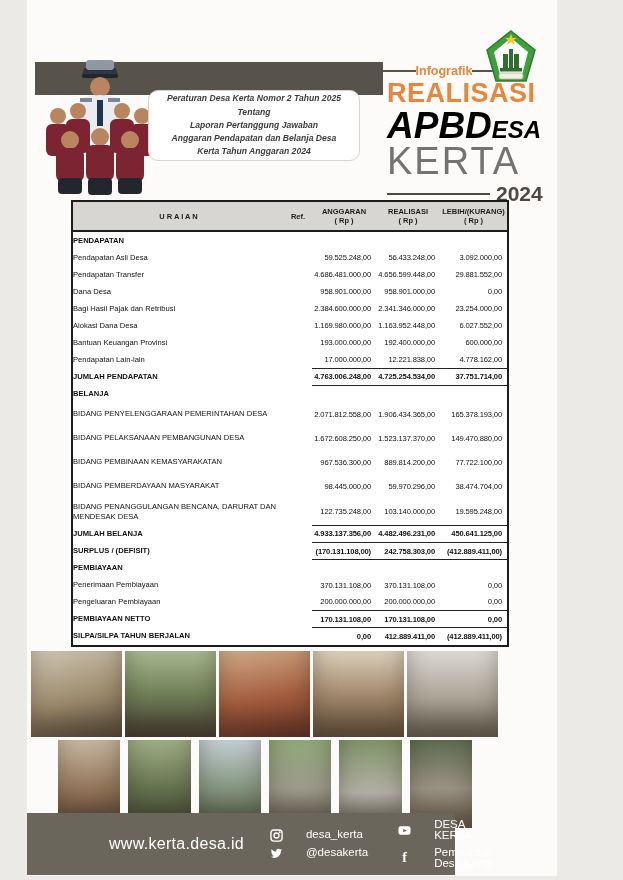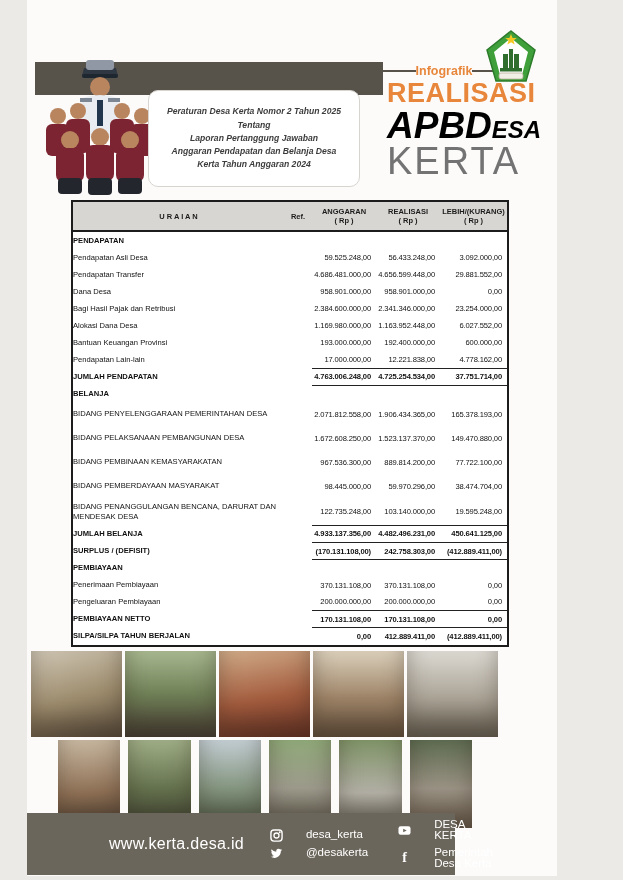--- a/index.html
+++ b/index.html
@@ -1,21 +1,21 @@
 <!DOCTYPE html>
 <html><head>
 <meta charset="utf-8">
 <style>
   html,body{margin:0;padding:0;background:#e9e8e6;}
   #page{position:relative;width:623px;height:880px;background:#eceae7;font-family:"Liberation Sans",sans-serif;overflow:hidden;}
   .sheet{position:absolute;left:27px;top:0;width:530px;height:876px;background:#fcfbfa;}
   
   .accent-bar{position:absolute;left:35px;top:62px;width:348px;height:33px;background:#57524a;}
   .officials{position:absolute;left:36px;top:34px;width:128px;height:162px;}
-  .decree-box{position:absolute;left:148px;top:90px;width:212px;height:97px;background:#ffffff;border:1px solid #d8d5d1;border-radius:10px;display:flex;align-items:center;justify-content:center;padding:4px 8px;box-sizing:border-box;}
+  .decree-box{position:absolute;left:148px;top:90px;width:212px;height:71px;background:#ffffff;border:1px solid #d8d5d1;border-radius:10px;display:flex;align-items:center;justify-content:center;padding:4px 8px;box-sizing:border-box;}
   .decree-text{font-size:8.6px;font-weight:bold;font-style:italic;color:#3c3c3c;text-align:center;line-height:1.55;}
   .infografik-row{position:absolute;left:383px;top:64px;width:122px;display:flex;align-items:center;}
   .hline{height:2px;background:#57524a;flex:1;}
   .infografik-label{color:#e8873c;font-weight:bold;font-size:12.5px;}
   .logo{position:absolute;left:486px;top:30px;width:50px;height:66px;}
   .title-block{position:absolute;left:387px;top:80px;width:172px;}
   .t-realisasi{font-size:27px;font-weight:bold;color:#e8873c;letter-spacing:.5px;line-height:1;}
   .t-apbdesa{color:#000000;line-height:.95;margin-top:1px;white-space:nowrap;font-style:italic;}
   .t-apbd{font-size:37px;font-weight:bold;}
   .t-esa{font-size:24px;font-weight:bold;}
@@ -128,20 +128,24 @@
     <rect x="28" y="24" width="5" height="14" fill="#2f6e2d"></rect>
     <rect x="23" y="19" width="4" height="19" fill="#2f6e2d"></rect>
     <rect x="14" y="38" width="22" height="3.5" fill="#2f6e2d"></rect>
     <rect x="13" y="43" width="24" height="6" rx="2" fill="#f2efe7" stroke="#b9b29a" stroke-width="0.8"></rect>
   </svg>
 
   <div class="title-block">
     <div class="t-realisasi">REALISASI</div>
     <div class="t-apbdesa"><span class="t-apbd">APBD</span><span class="t-esa">ESA</span></div>
     <div class="t-kerta">KERTA</div>
+    <div class="t-year-row">
+      <div class="hline2"></div>
+      <span class="t-year">2024</span>
+    </div>
   </div>
 
   <table class="budget-table">
     <colgroup>
       <col class="w-label">
         <col class="w-ref">
         <col class="w-a">
         <col class="w-r">
         <col class="w-l">
     </colgroup>

